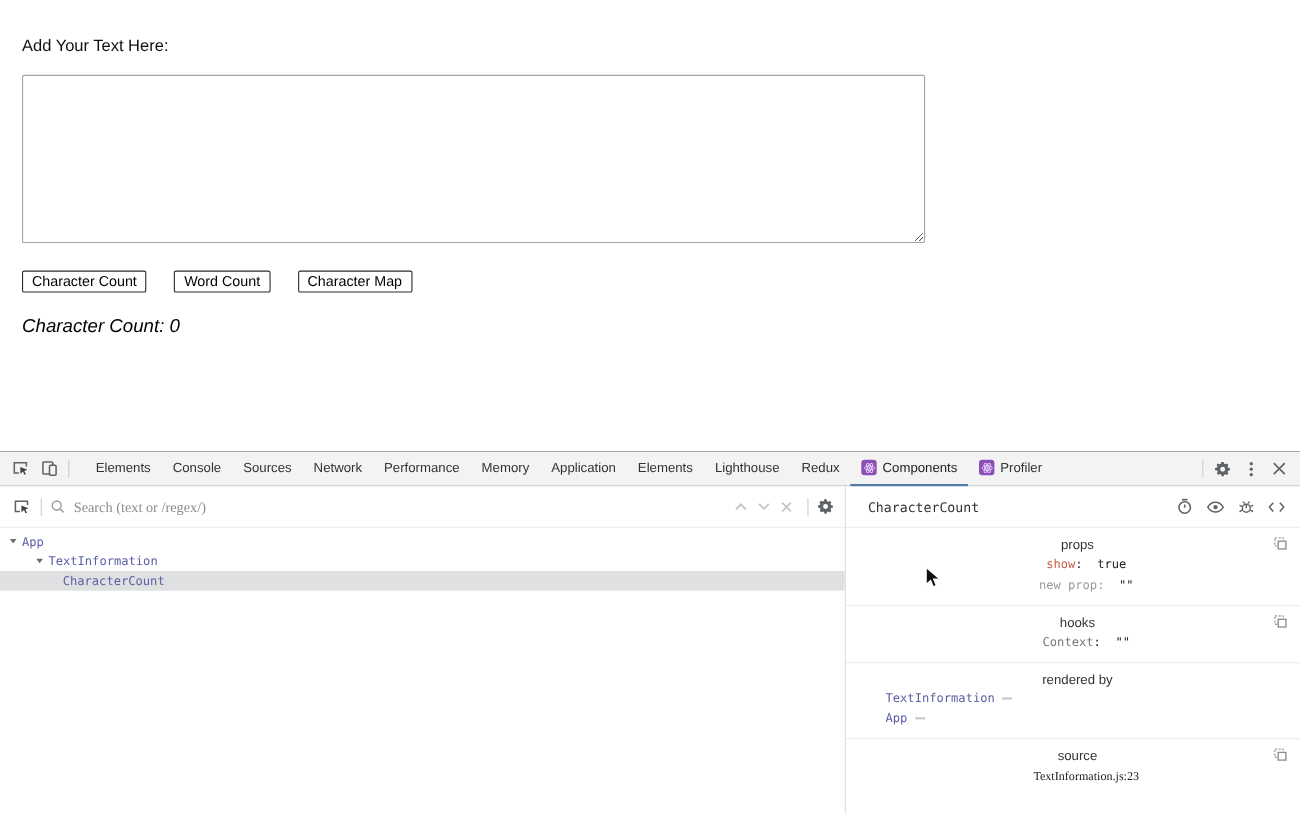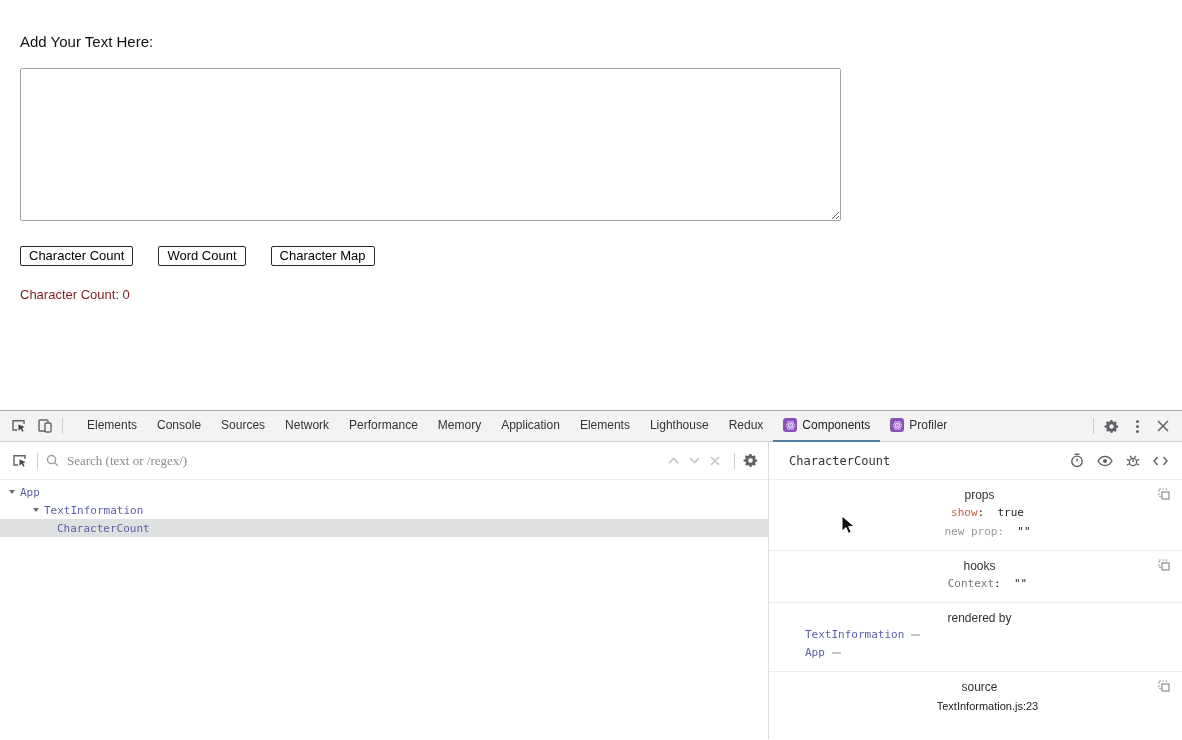--- a/index.html
+++ b/index.html
@@ -9,21 +9,21 @@
   
   .page { position:absolute; left:0; top:0; width:986px; height:410px; background:#fff; }
   .page-heading { position:absolute; left:20px; top:33px; font-size:15px; color:#111; }
   .page-textarea { position:absolute; left:20px; top:68px; width:821px; height:153px;
     border:1px solid #a3a3a3; border-radius:2px; resize:both; font-size:13px;
     font-family:"Liberation Sans", sans-serif; padding:4px; background:#fff; }
   .btn-row { position:absolute; left:20px; top:246px; display:flex; gap:25px; }
   .page-btn { font-family:"Liberation Sans", sans-serif; font-size:13px; color:#000;
     background:#fff; border:1px solid #2b2b2b; border-radius:2px; padding:2px 8px; height:20px;
     line-height:14px; cursor:default; }
-  .count-text { position:absolute; left:20px; top:287px; font-size:13px; color:#7f1d1d; }
+  .count-text { position:absolute; left:20px; top:287px; font-size:17px; color:#000000;font-style:italic; }
 
   
   .devtools { position:absolute; left:0; top:410px; width:1182px; height:272px;
     border-top:1px solid #a6a6a6; background:#fff; }
 
   
   .dt-tabbar { height:31px; background:#f3f3f3; border-bottom:1px solid #d0d0d0;
     display:flex; align-items:center; padding:0 6px 0 6px; }
   .dt-iconbtn { width:26px; height:26px; display:flex; align-items:center; justify-content:center;
     flex:none; }
@@ -68,21 +68,21 @@
   .section.last { border-bottom:none; }
   .section-title { font-size:12px; color:#333; line-height:15px; }
   .kv-row { font-family:"DejaVu Sans Mono", monospace; font-size:11px; line-height:19px;
     padding-left:16px; color:#222; white-space:pre; }
   .k-prop { color:#c75f49; }
   .k-newprop { color:#9a9a9a; }
   .k-hook { color:#777777; }
   .owner-row { font-family:"DejaVu Sans Mono", monospace; font-size:11px; line-height:18px;
     padding-left:16px; color:#5b5fa6; display:flex; align-items:center; cursor:pointer; }
   .owner-dash { display:inline-block; width:9px; height:2px; background:#c9c9c9; margin-left:7px; }
-  .src-row { font-family:Liberation Sans, sans-serif; font-size:11px; line-height:19px;
+  .src-row { font-family:Liberation Serif, serif; font-size:11px; line-height:19px;
     padding-left:16px; color:#222; margin-top:2px; }
   .copy-btn { position:absolute; right:12px; top:8px; }
 
   svg { display:block; }
 
   
   .mouse-cursor { position:absolute; left:841px; top:515px; z-index:99; pointer-events:none; }
 </style>
 </head>
 <body>

